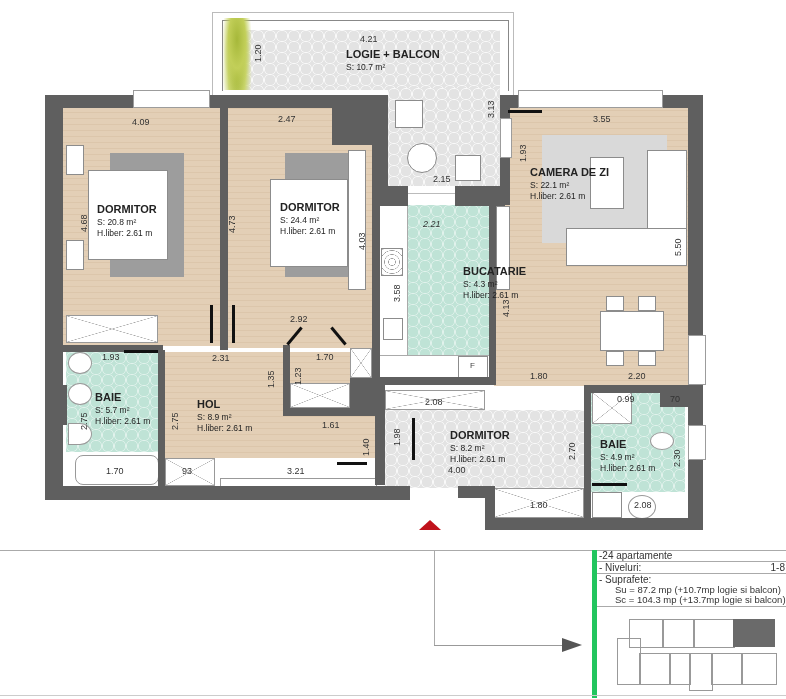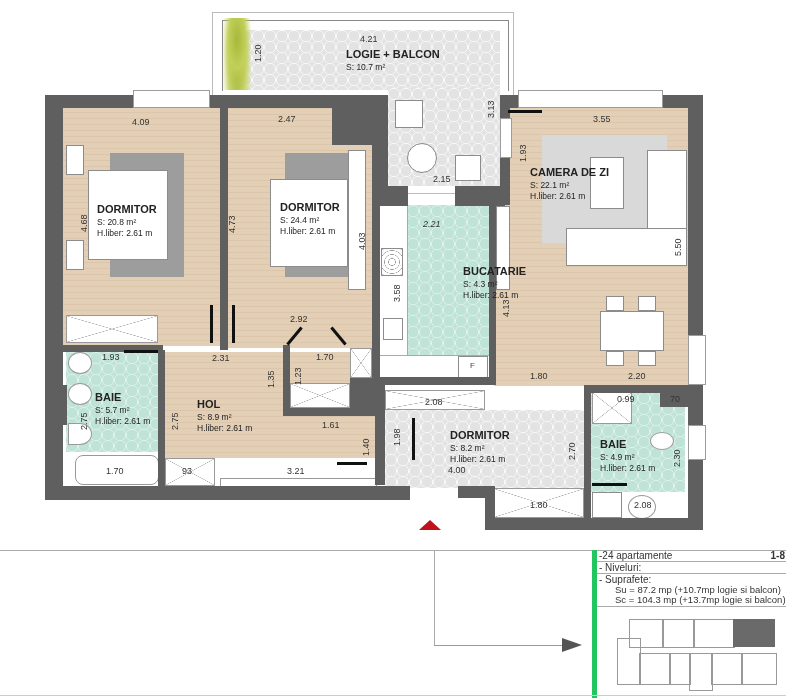--- a/index.html
+++ b/index.html
@@ -237,21 +237,21 @@
 
 <div class="line" style="left:0;top:550px;width:786px;height:1px;"></div>
 <div class="line" style="left:434px;top:550px;width:1px;height:96px;"></div>
 <div class="line" style="left:434px;top:645px;width:130px;height:1px;background:#999;"></div>
 <div class="abs" style="left:562px;top:638px;width:0;height:0;border-top:7px solid transparent;border-bottom:7px solid transparent;border-left:20px solid #555;"></div>
 
 <div class="abs" style="left:592px;top:550px;width:190px;height:148px;border-left:5px solid #22c55e;border-right:1px solid #aaa;">
   <div class="info" style="left:2px;top:0;">-24 apartamente</div>
   <div class="line" style="left:0;top:11px;width:190px;height:1px;"></div>
   <div class="info" style="left:2px;top:12px;">- Niveluri:</div>
-  <div class="info" style="right:2px;top:0;font-weight:bold;">1-8</div>
+  <div class="info" style="right:2px;top:12px;">1-8</div>
   <div class="line" style="left:0;top:23px;width:190px;height:1px;"></div>
   <div class="info" style="left:2px;top:24px;">- Suprafete:</div>
   <div class="info" style="left:18px;top:34px;font-size:9.5px;">Su =   87.2 mp (+10.7mp logie si balcon)</div>
   <div class="info" style="left:18px;top:44px;font-size:9.5px;">Sc = 104.3 mp (+13.7mp logie si balcon)</div>
   <div class="line" style="left:0;top:56px;width:190px;height:1px;"></div>
 
   <div class="abs" style="left:20px;top:66px;width:160px;height:70px;">
     <div class="abs" style="left:12px;top:3px;width:33px;height:27px;border:1px solid #999;"></div>
     <div class="abs" style="left:45px;top:3px;width:31px;height:27px;border:1px solid #999;"></div>
     <div class="abs" style="left:76px;top:3px;width:40px;height:27px;border:1px solid #999;"></div>

